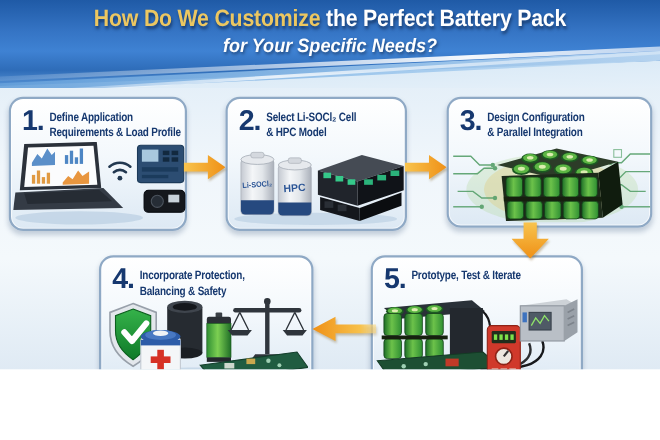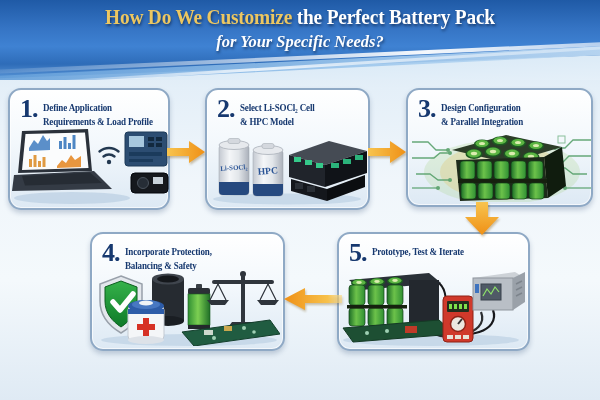--- a/index.html
+++ b/index.html
@@ -1,18 +1,18 @@
 <!DOCTYPE html>
 <html><head>
 <meta charset="utf-8">
 <style>
   html,body{margin:0;padding:0;}
   .poster{
-    position:relative;width:600px;height:400px;overflow:hidden;
-    font-family:Liberation Serif, serif;
+    position:relative;width:600px;height:336px;overflow:hidden;
+    font-family:Liberation Sans, sans-serif;
     background:linear-gradient(180deg,#cfe1f1 0%,#e4eff8 22%,#f0f6fb 45%,#f4f9fc 70%,#dfeaf4 100%);
   }
   
   .header{position:absolute;top:0;left:0;width:600px;height:80px;overflow:hidden;
     background:linear-gradient(180deg,#1f5aa6 0%,#3574c4 35%,#3f82d3 58%,#2e6cb8 80%,#5b97d8 100%);}
   .header-fade{position:absolute;top:66px;left:-40px;width:720px;height:50px;
     background:linear-gradient(180deg,#dcebf7,#eef5fb);transform:rotate(-2.2deg);}
   .sw-mid{position:absolute;top:60px;left:-40px;width:720px;height:9px;opacity:.9;
     background:linear-gradient(90deg,#5e9bd8,#9cc6ec 55%,#cfe4f6);transform:rotate(-2.8deg);}
   .sw-line1{position:absolute;top:55px;left:-30px;width:700px;height:4px;

